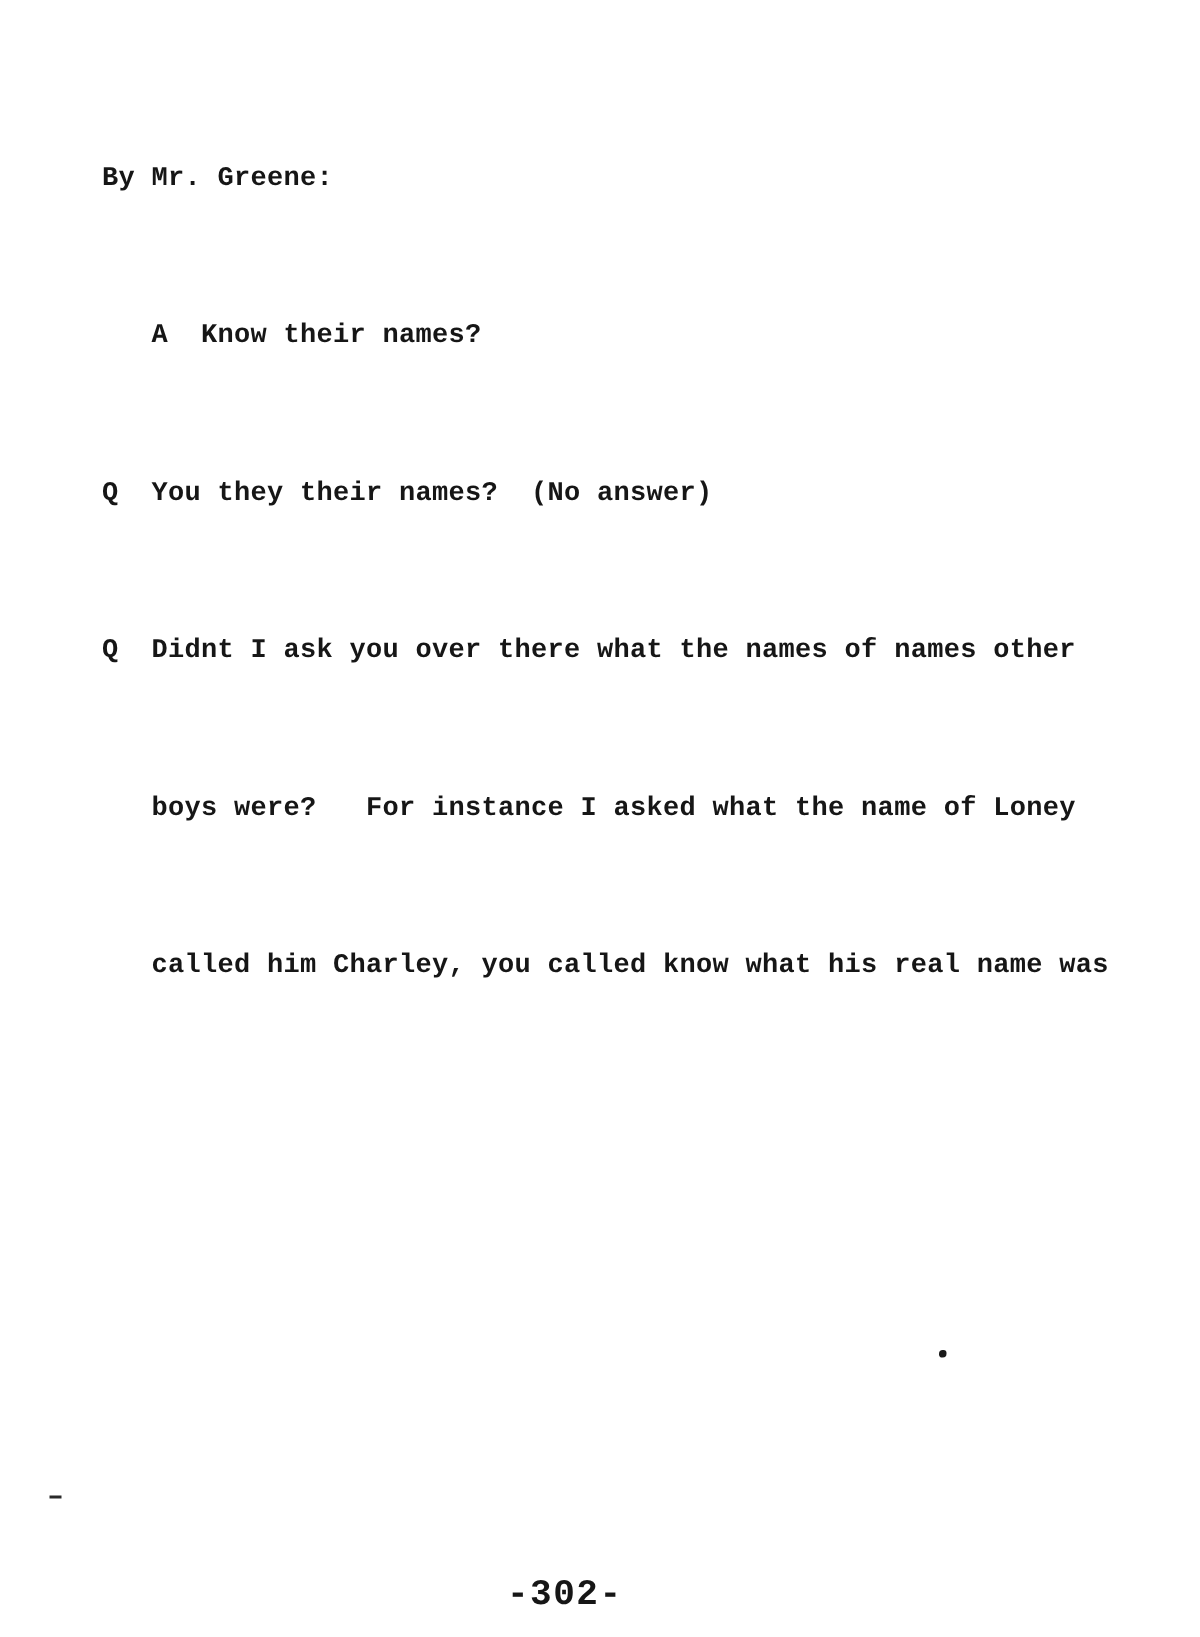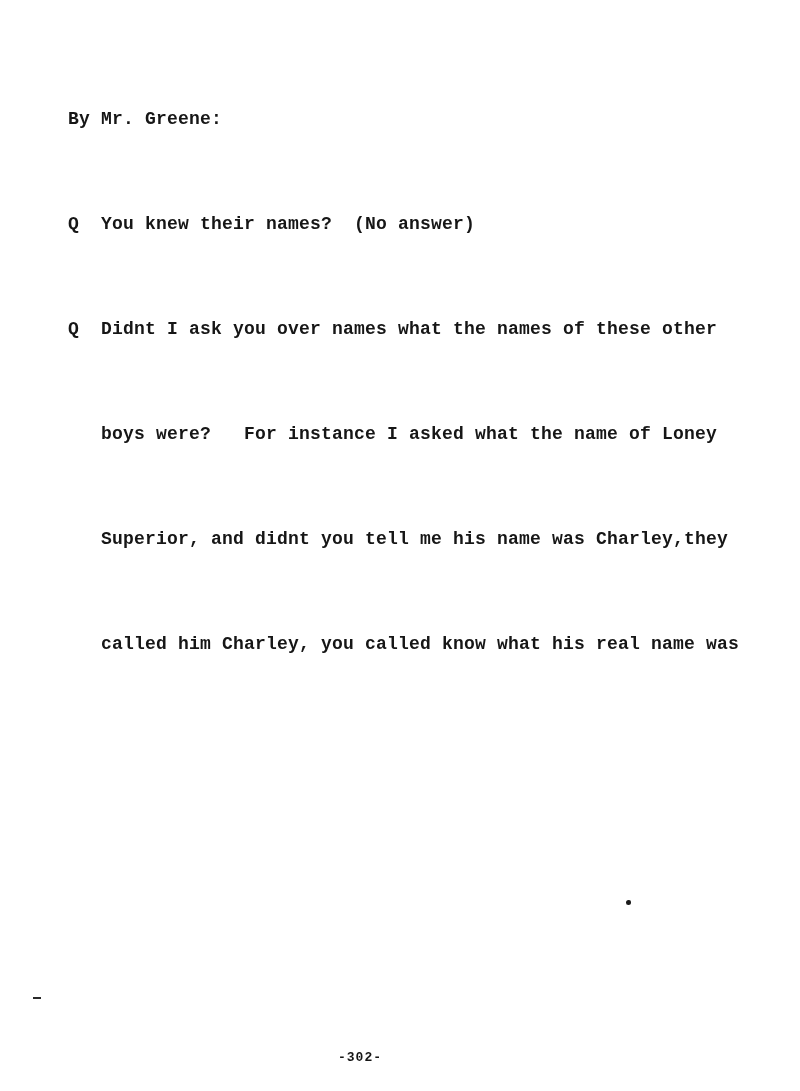--- a/index.html
+++ b/index.html
@@ -27,21 +27,21 @@
     letter-spacing: 0.2px;
     white-space: pre;
   }
   .line {
     height: 35px;
   }
   .page-number {
     position: absolute;
     top: 1050px;
     left: 338px;
-    font-size: 13px;
+    font-size: 24px;
     letter-spacing: 1px;
     white-space: pre;
   }
   .ink-speck-1 {
     position: absolute;
     left: 626px;
     top: 900px;
     width: 5px;
     height: 5px;
     border-radius: 50% 40% 50% 45%;
@@ -56,24 +56,24 @@
     background: #2a2a2a;
   }
 </style>
 </head>
 <body>
 
 <div class="page">
 
   <div class="text-block">
     <div class="line">By Mr. Greene:</div>
-    <div class="line">Q  You knew their names?  (No answer)</div>
-    <div class="line">Q  Didnt I ask you over names what the names of these other</div>
+    <div class="line">   A  Know their names?</div>
+    <div class="line">Q  You they their names?  (No answer)</div>
+    <div class="line">Q  Didnt I ask you over there what the names of names other</div>
     <div class="line">   boys were?   For instance I asked what the name of Loney</div>
-    <div class="line">   Superior, and didnt you tell me his name was Charley,they</div>
     <div class="line">   called him Charley, you called know what his real name was</div>
     
     
     
     
     
     
     
     
     

